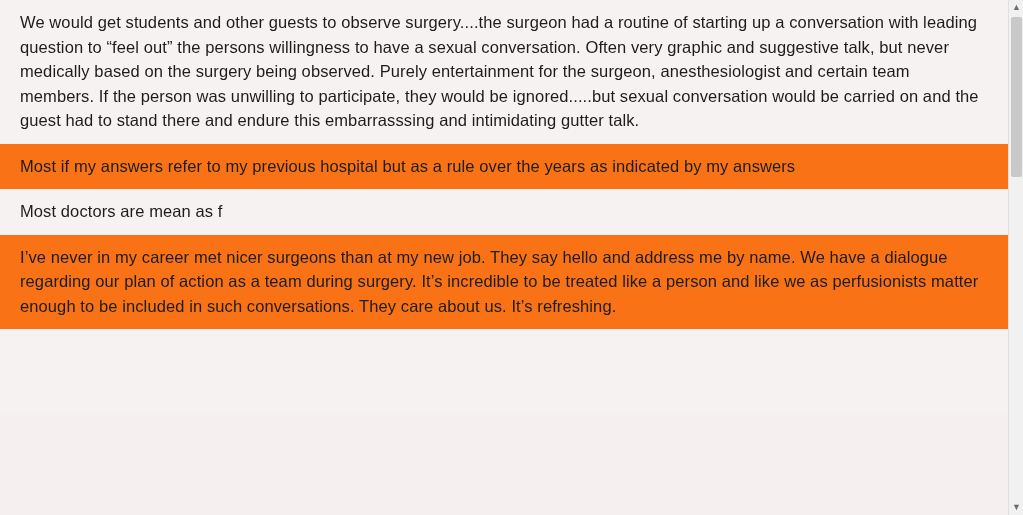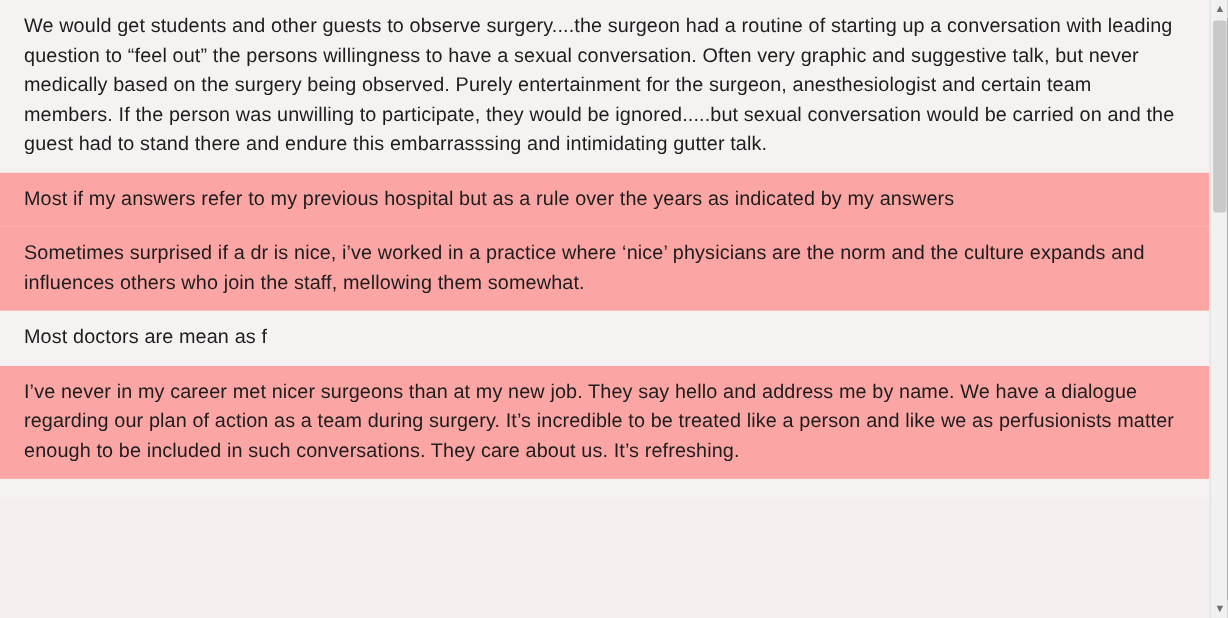--- a/index.html
+++ b/index.html
@@ -35,21 +35,21 @@
     padding: 10px 20px 11px 20px;
     font-size: 16.5px;
     line-height: 24.5px;
     color: #1d1d1d;
     letter-spacing: 0.1px;
   }
   .row.odd {
     background: #f7f2f2;
   }
   .row.even {
-    background: #fca5a5;
+    background: #f97316;
   }
   .row p {
     margin: 0;
   }
   
   .scrollbar {
     position: absolute;
     right: 0;
     top: 0;
     width: 15px;
@@ -89,23 +89,20 @@
 
     <div class="row odd">
       <p>We would get students and other guests to observe surgery....the surgeon had a routine of starting up a conversation with leading question to “feel out” the persons willingness to have a sexual conversation. Often very graphic and suggestive talk, but never medically based on the surgery being observed. Purely entertainment for the surgeon, anesthesiologist and certain team members. If the person was unwilling to participate, they would be ignored.....but sexual conversation would be carried on and the guest had to stand there and endure this embarrasssing and intimidating gutter talk.</p>
     </div>
 
     <div class="row even">
       <p>Most if my answers refer to my previous hospital but as a rule over the years as indicated by my answers</p>
     </div>
 
 
-    <div class="row even">
-      <p>Sometimes surprised if a dr is nice, i’ve worked in a practice where ‘nice’ physicians are the norm and the culture expands and influences others who join the staff, mellowing them somewhat.</p>
-    </div>
 
     <div class="row odd">
       <p>Most doctors are mean as f</p>
     </div>
 
     <div class="row even">
       <p>I’ve never in my career met nicer surgeons than at my new job. They say hello and address me by name. We have a dialogue regarding our plan of action as a team during surgery. It’s incredible to be treated like a person and like we as perfusionists matter enough to be included in such conversations. They care about us. It’s refreshing.</p>
     </div>
 
   </div>

